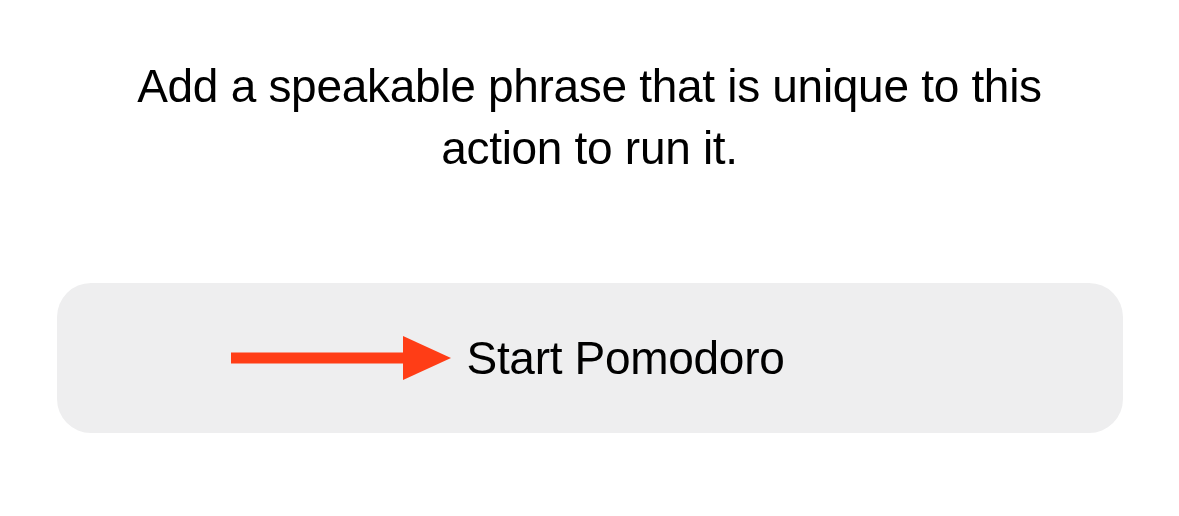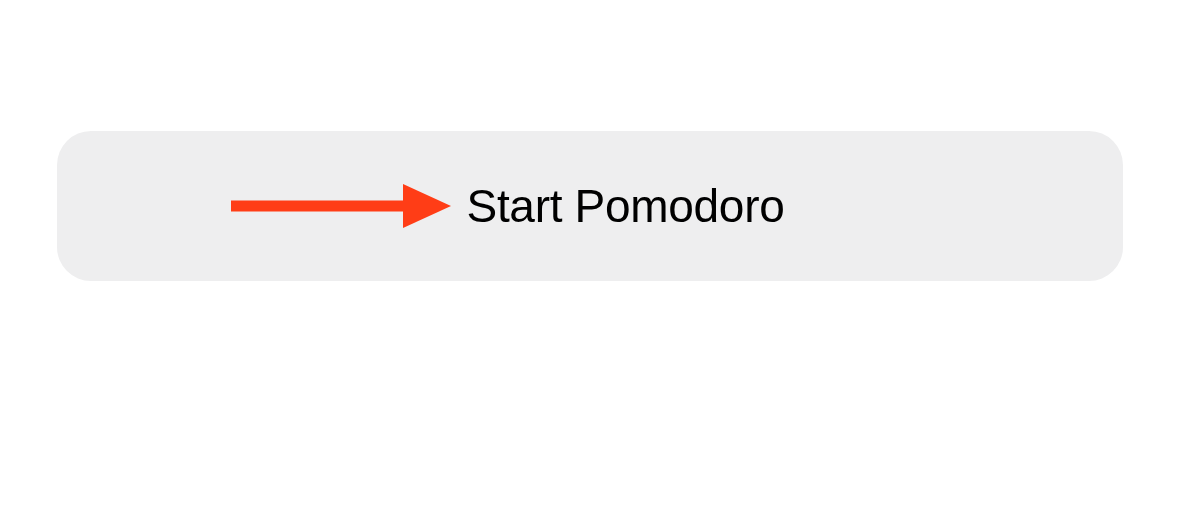--- a/index.html
+++ b/index.html
@@ -26,21 +26,21 @@
     .instruction {
       font-size: 46px;
       font-weight: 400;
       color: #000000;
       text-align: center;
       line-height: 1.35;
       letter-spacing: -0.3px;
       max-width: 1000px;
     }
     .input-row {
-      margin-top: 76px;
+      margin-top: 104px;
       width: 1066px;
       height: 150px;
       background: #eeeeef;
       border-radius: 34px;
       display: flex;
       align-items: center;
       position: relative;
     }
     .phrase-input {
       width: 100%;
@@ -66,20 +66,21 @@
       pointer-events: none;
     }
     .arrow-annotation svg {
       display: block;
     }
   </style>
 </head>
 <body>
 
 <div class="container">
+  <div class="instruction">Add a speakable phrase that is unique to this action to run it.</div>
 
   <div class="input-row">
     <span class="arrow-annotation">
       <svg width="220" height="60" viewBox="0 0 220 60">
         <line x1="0" y1="30" x2="175" y2="30" stroke="#ff3d16" stroke-width="11"></line>
         <polygon points="172,8 220,30 172,52" fill="#ff3d16"></polygon>
       </svg>
     </span>
     <input type="text" class="phrase-input" value="Start Pomodoro" style="">
   </div>

